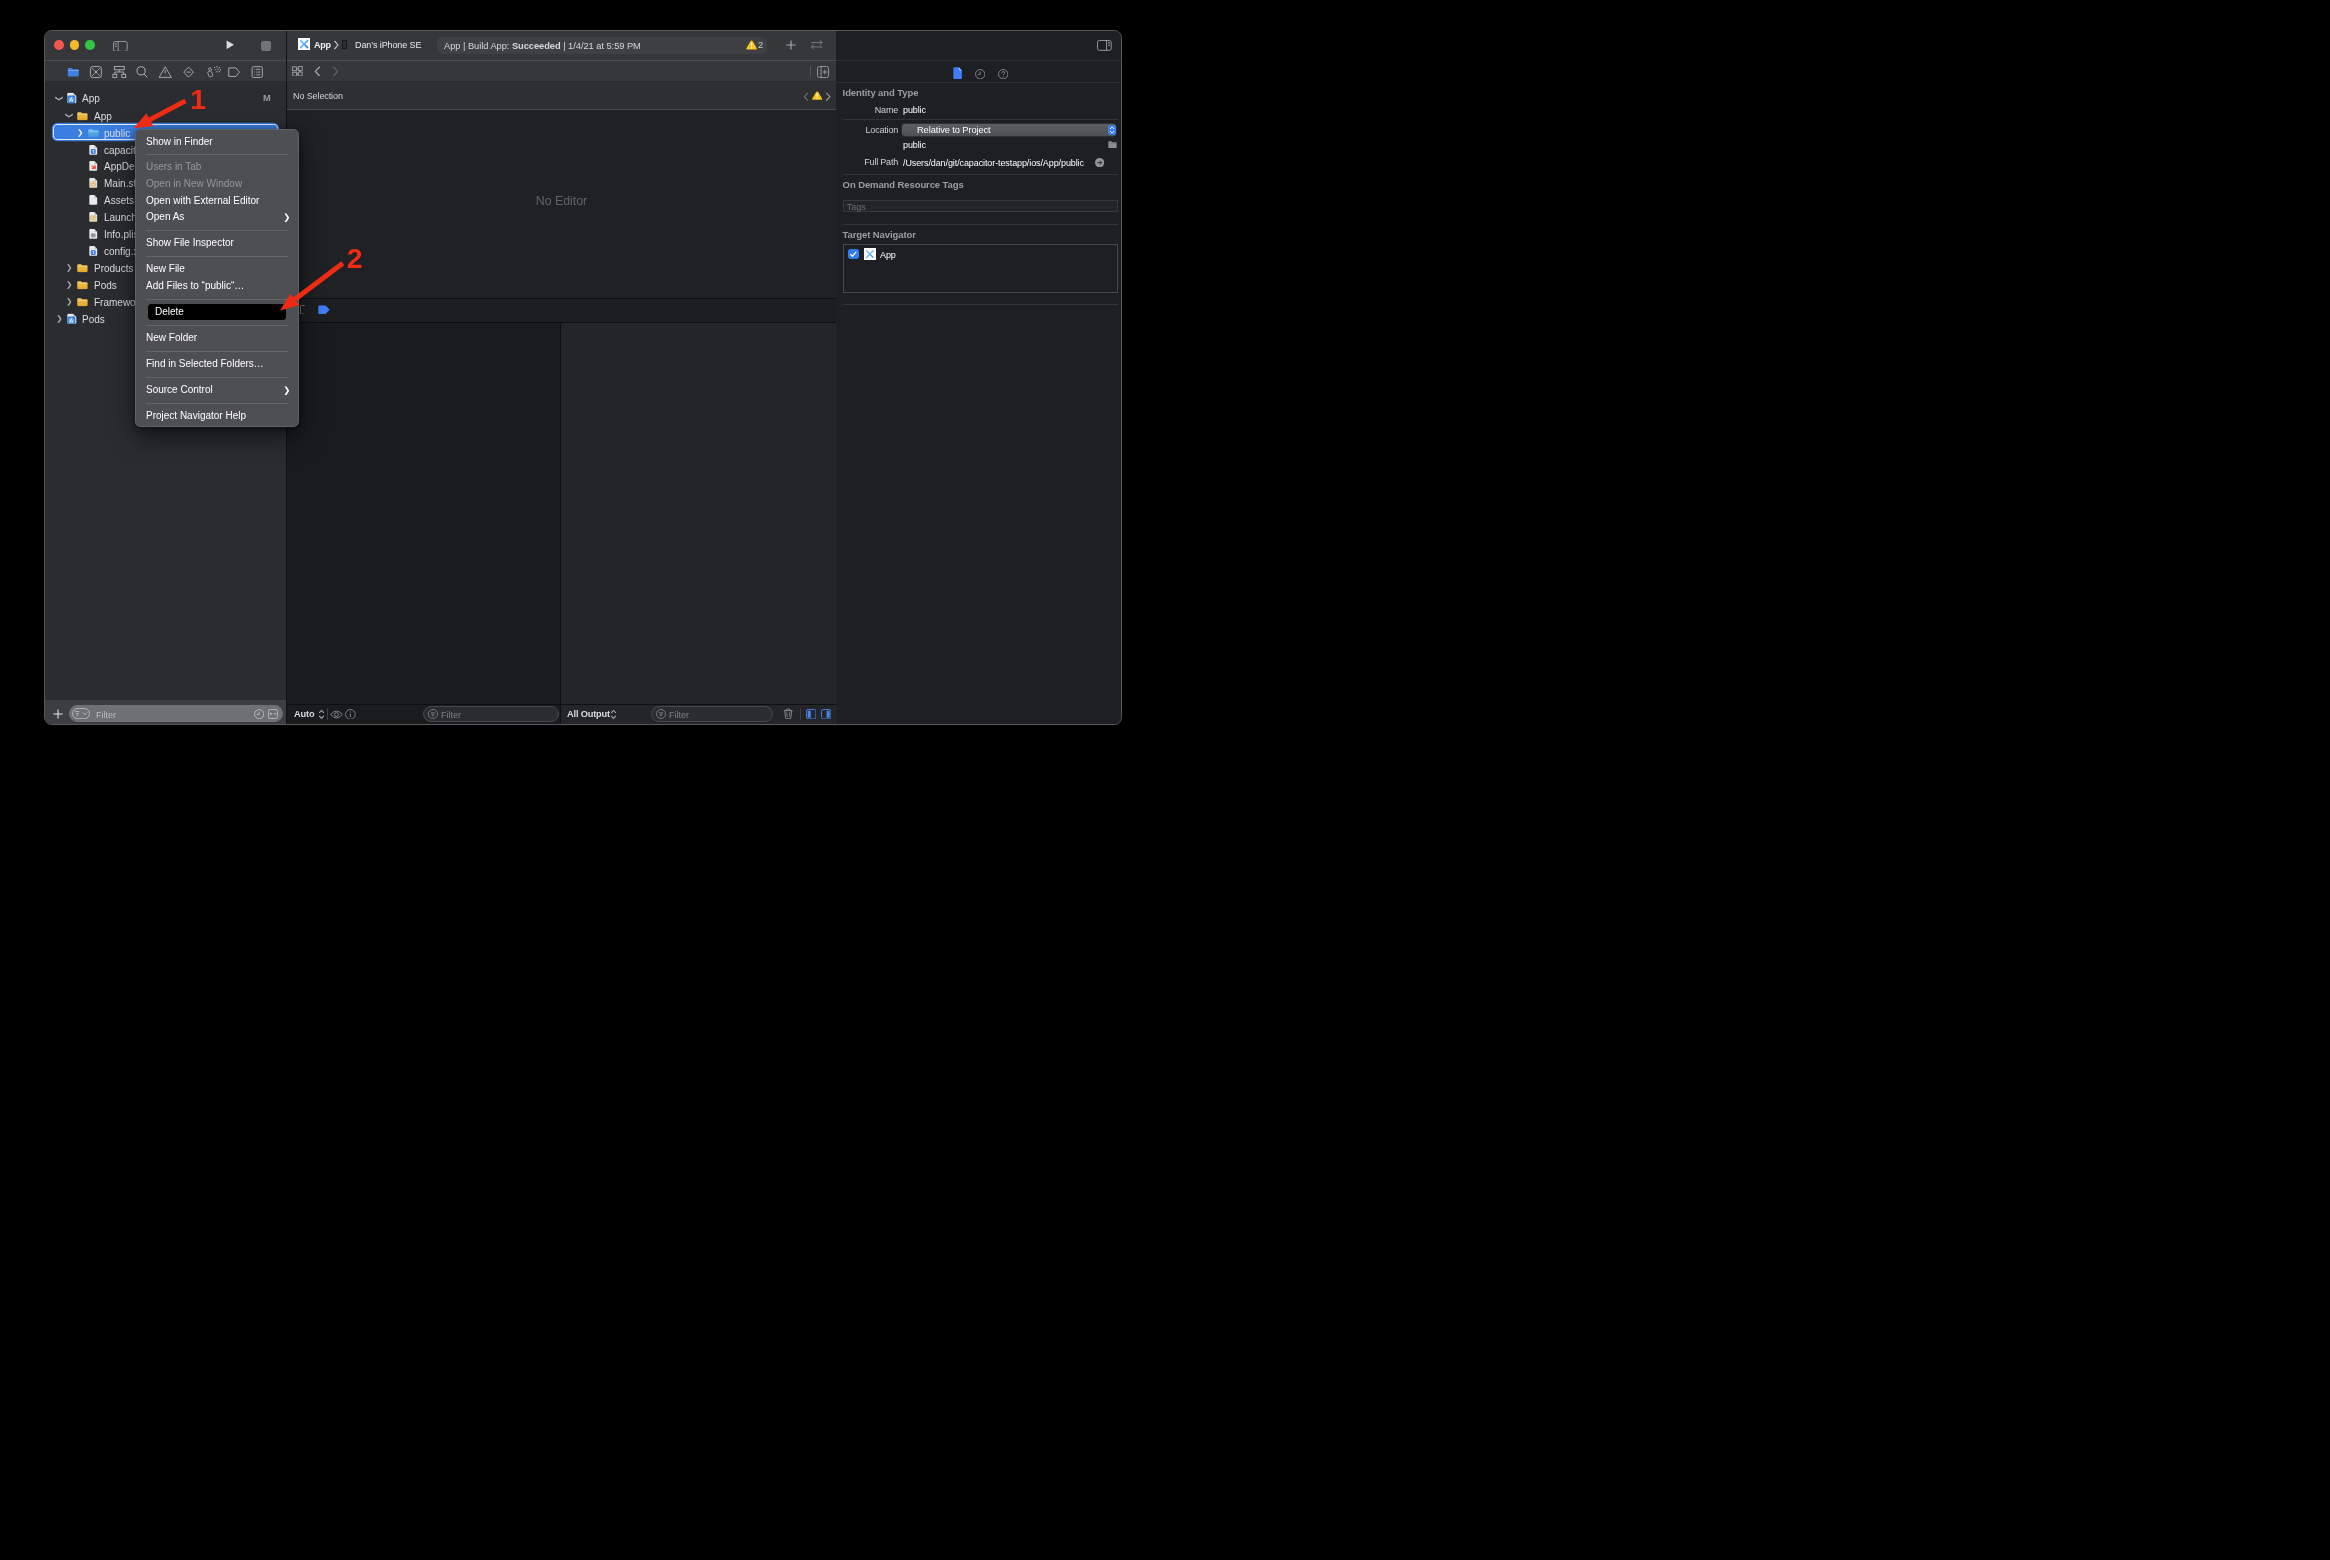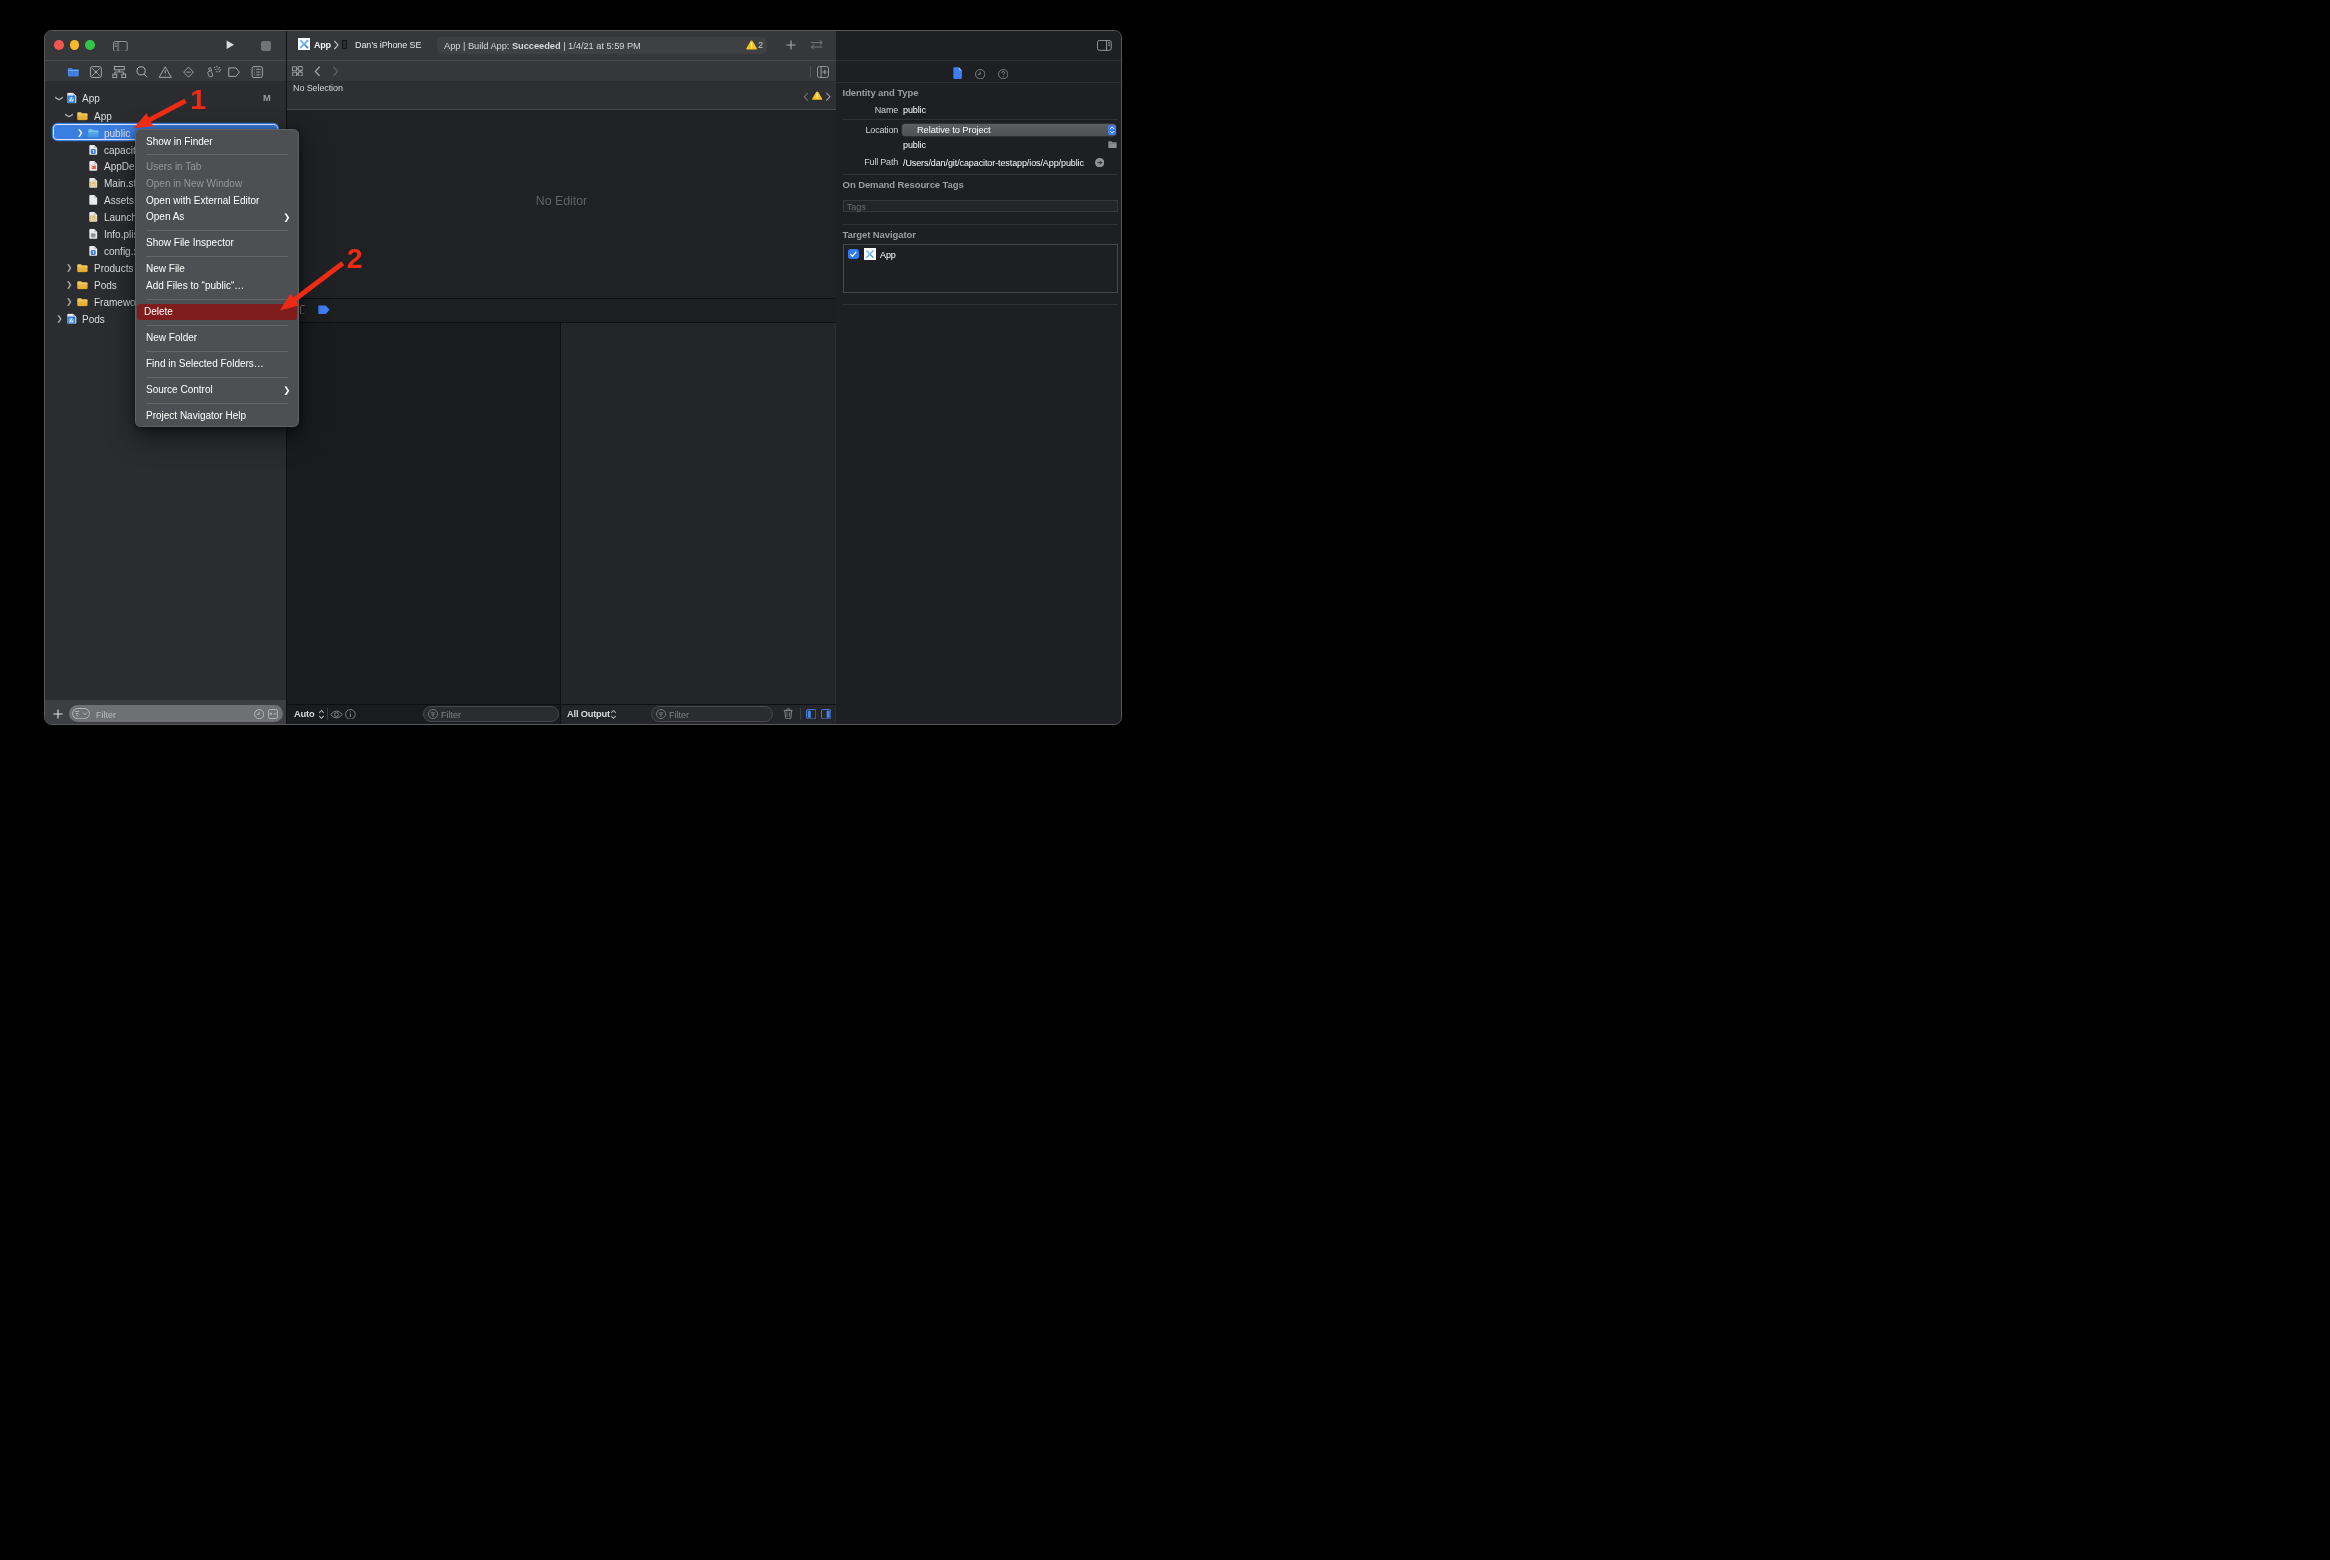--- a/index.html
+++ b/index.html
@@ -36,21 +36,21 @@
   .ival { position:absolute; font-size:9px; letter-spacing:-0.1px; color:#fff; }
   
   #menu { position:absolute; left:135px; top:129px; width:164px; height:298px;
     background:#4e4f52; border:0.8px solid #606164; border-radius:5.4px;
     box-shadow:0 9.3px 26px rgba(0,0,0,.55), 0 1.5px 6.2px rgba(0,0,0,.4);
     padding-top:3.5px; z-index:50; }
   .mi { height:16.6px; line-height:16.6px; padding-left:10px; font-size:10px; color:#fff; position:relative; }
   .mi.dis { color:#96979a; }
   .mi .sub { position:absolute; right:7.7px; top:0; font-size:8.5px; color:#fff; }
   .msep { height:0.8px; background:#656669; margin:4.3px 9.6px 4.3px 9.6px; }
-  .mi.hl { background:#7f1d1d; margin:0 1px; padding-left:7px; border-radius:3.5px; }
+  .mi.hl { background:#000000; margin:0 12px; padding-left:7px; border-radius:3.5px; }
   svg { display:block; }
 </style>
 </head>
 <body>
 <div id="win">
   <div id="toolbars"></div>
   <div id="tb-line1"></div>
   <div id="tb-line2"></div>
   <div class="tl" style="left:9px; background:#f2574e;"></div>
   <div class="tl" style="left:24.6px; background:#f5b92e;"></div>
@@ -342,21 +342,21 @@
   <svg class="abs" style="left:287px; top:35px;" width="7" height="10.8" viewBox="0 0 9 14">
       <path d="M1.8,1 L7.2,7 L1.8,13" fill="none" stroke="#5d5f62" stroke-width="1.6"></path>
     </svg>
   <div class="abs" style="left:765px; top:35px; width:0.8px; height:11.6px; background:#515356;"></div>
   <svg class="abs" style="left:772px; top:35px;" width="12" height="12" viewBox="0 0 15.5 15.5">
     <rect x="0.6" y="0.6" width="14.3" height="14.3" rx="2.8" fill="none" stroke="#9ea0a3" stroke-width="1.2"></rect>
     <line x1="5.3" y1="0.6" x2="5.3" y2="14.9" stroke="#9ea0a3" stroke-width="1.2"></line>
     <path d="M10.1,4.6 v6.3 M7,7.75 h6.3" stroke="#9ea0a3" stroke-width="1.2"></path>
   </svg>
   <div id="noselbar"></div>
-  <div class="abs" style="left:248px; top:52px; font-size:9px; letter-spacing:-0.1px; color:#d2d3d4; z-index:5;text-align:right;">No Selection</div>
+  <div class="abs" style="left:248px; top:60px; font-size:9px; letter-spacing:-0.1px; color:#d2d3d4; z-index:5;text-align:right;">No Selection</div>
   <svg class="abs" style="left:758px; top:61px; z-index:5;" width="6.2" height="9.3" viewBox="0 0 8 12">
       <path d="M6.4,1 L1.6,6 L6.4,11" fill="none" stroke="#6f7174" stroke-width="1.4"></path>
     </svg>
   <svg class="abs" style="left:767px; top:60px; z-index:5;" width="10.4" height="9.3" viewBox="0 0 14.5 13">
     <path d="M7.25,0.6 Q8.2,0.6 8.7,1.5 L14,10.6 Q14.8,12.4 12.9,12.4 H1.6 Q-0.3,12.4 0.5,10.6 L5.8,1.5 Q6.3,0.6 7.25,0.6 Z" fill="#f6c21c"></path>
     <rect x="6.45" y="3.6" width="1.6" height="4.6" rx="0.8" fill="#fff"></rect>
     <circle cx="7.25" cy="10" r="0.95" fill="#fff"></circle>
   </svg>
   <svg class="abs" style="left:780px; top:61px; z-index:5;" width="6.2" height="9.3" viewBox="0 0 8 12">
       <path d="M1.6,1 L6.4,6 L1.6,11" fill="none" stroke="#9fa1a4" stroke-width="1.4"></path>

